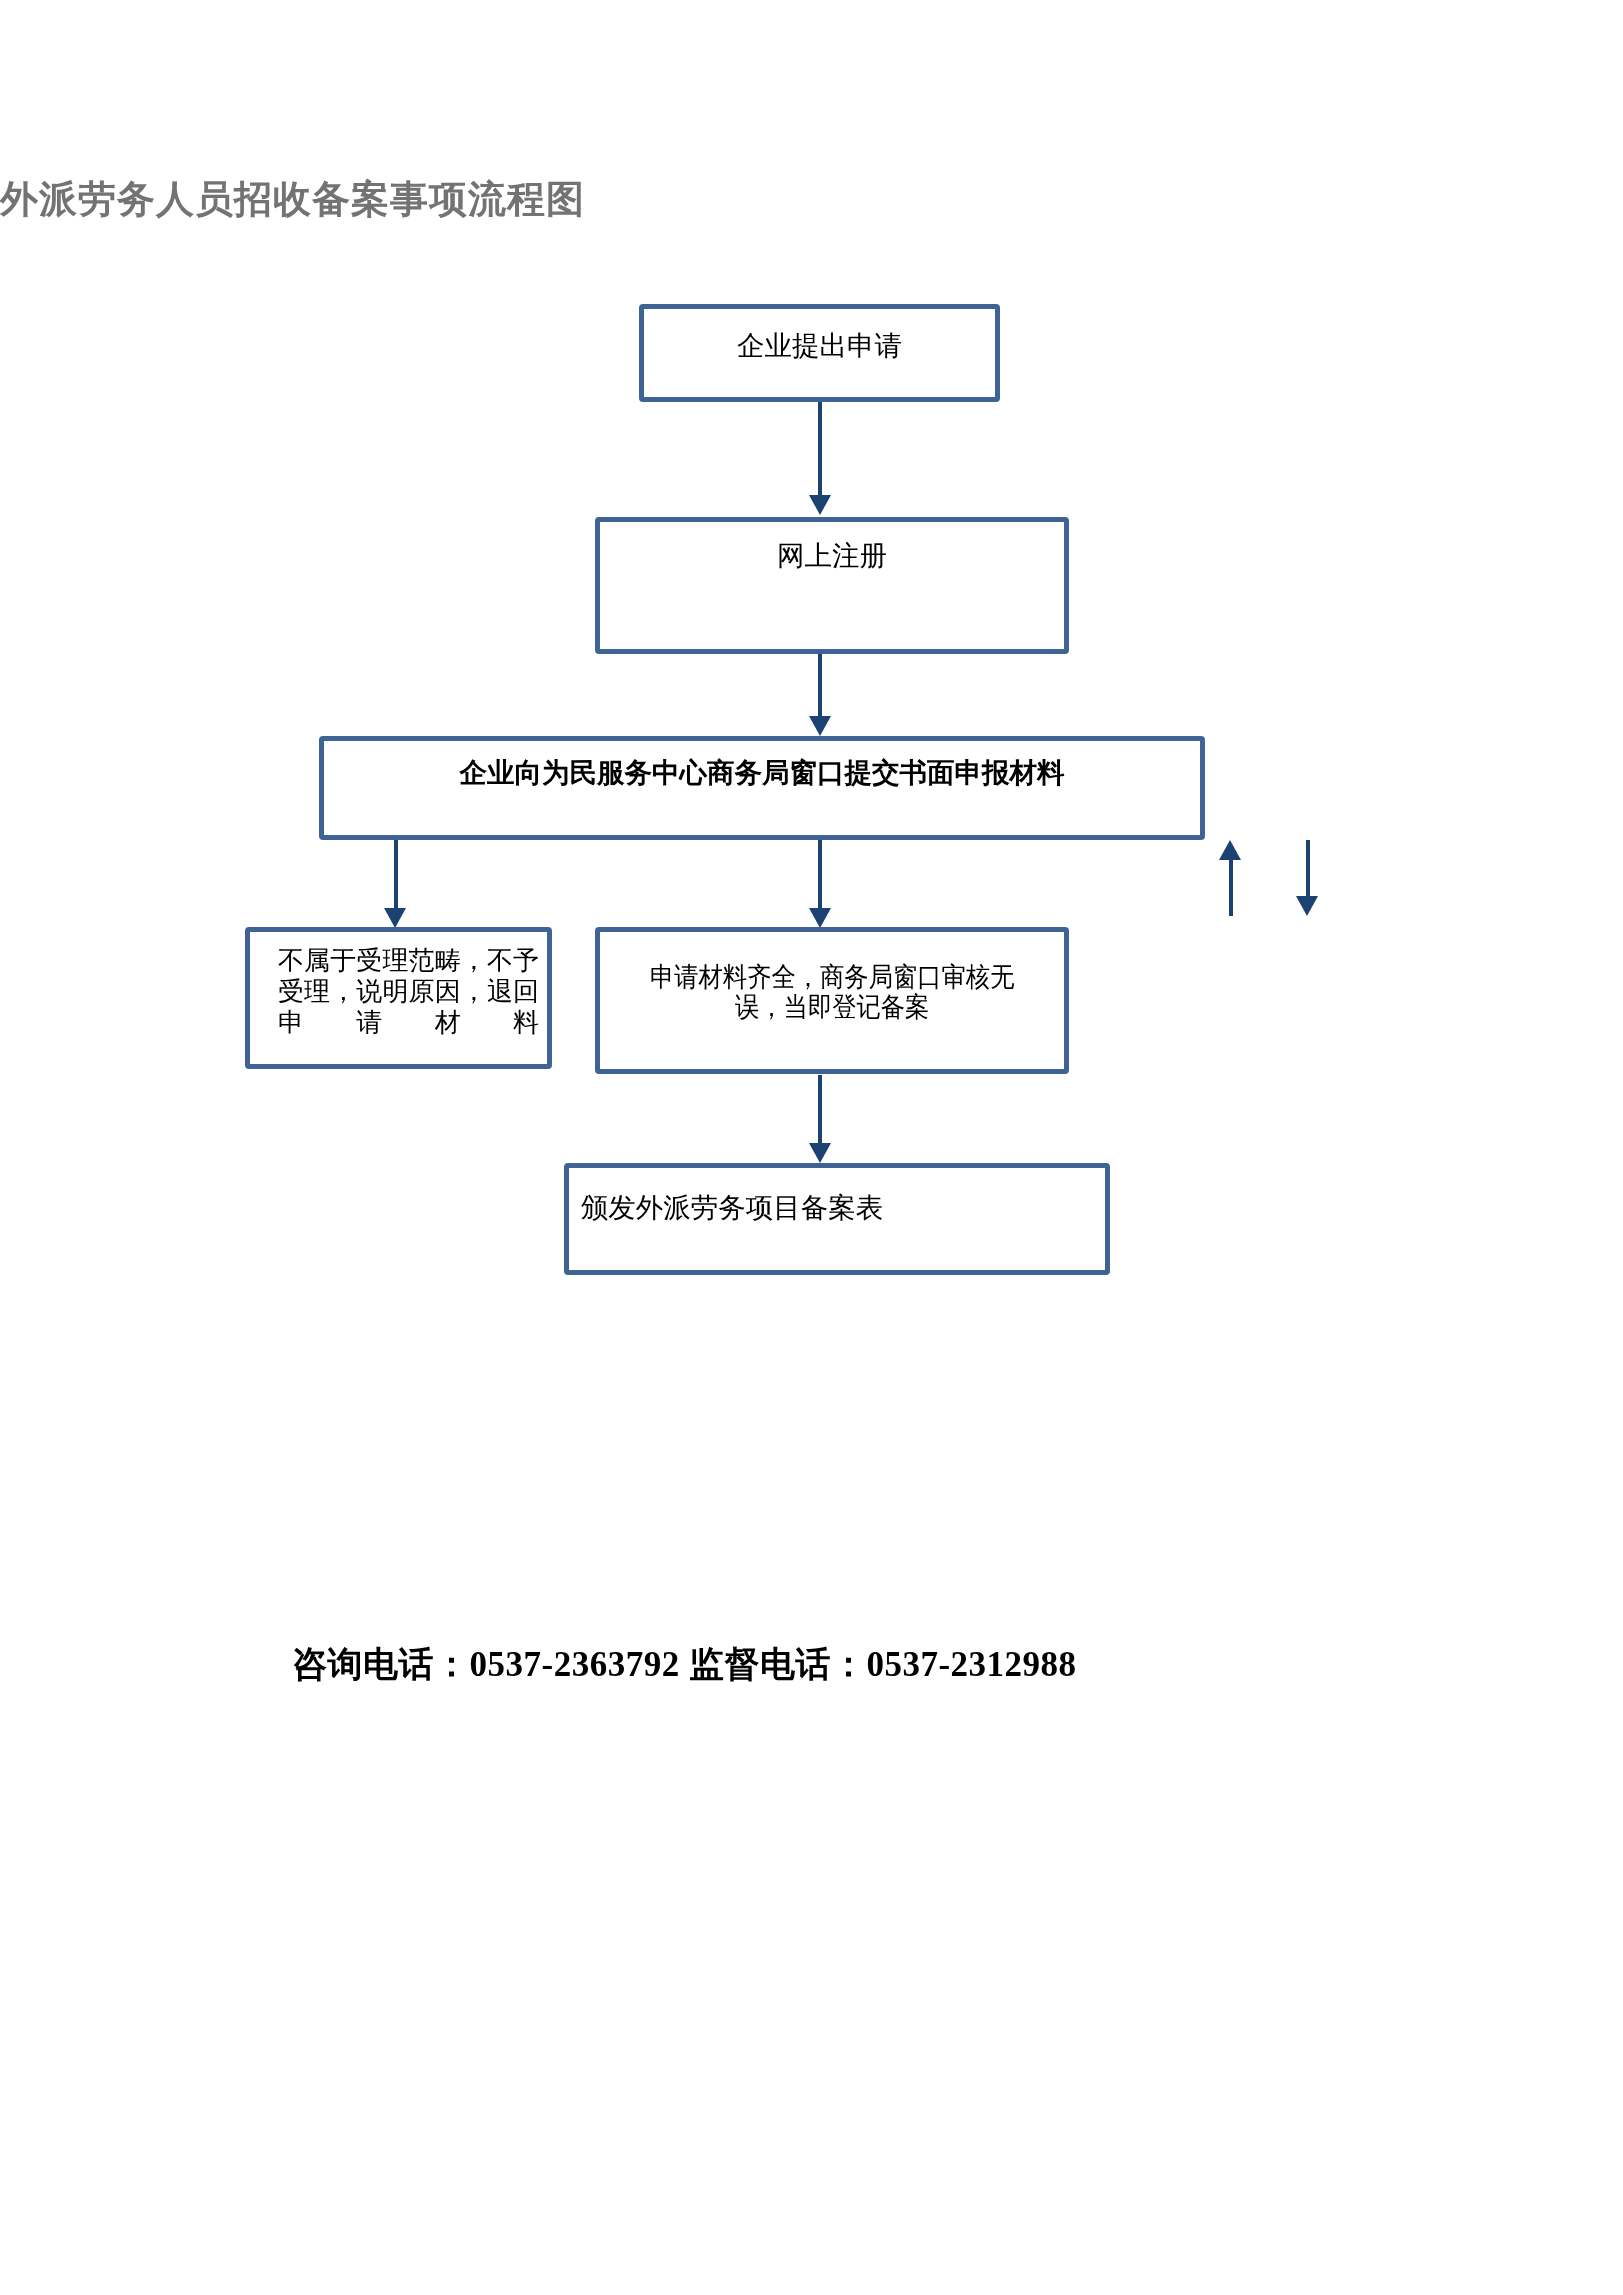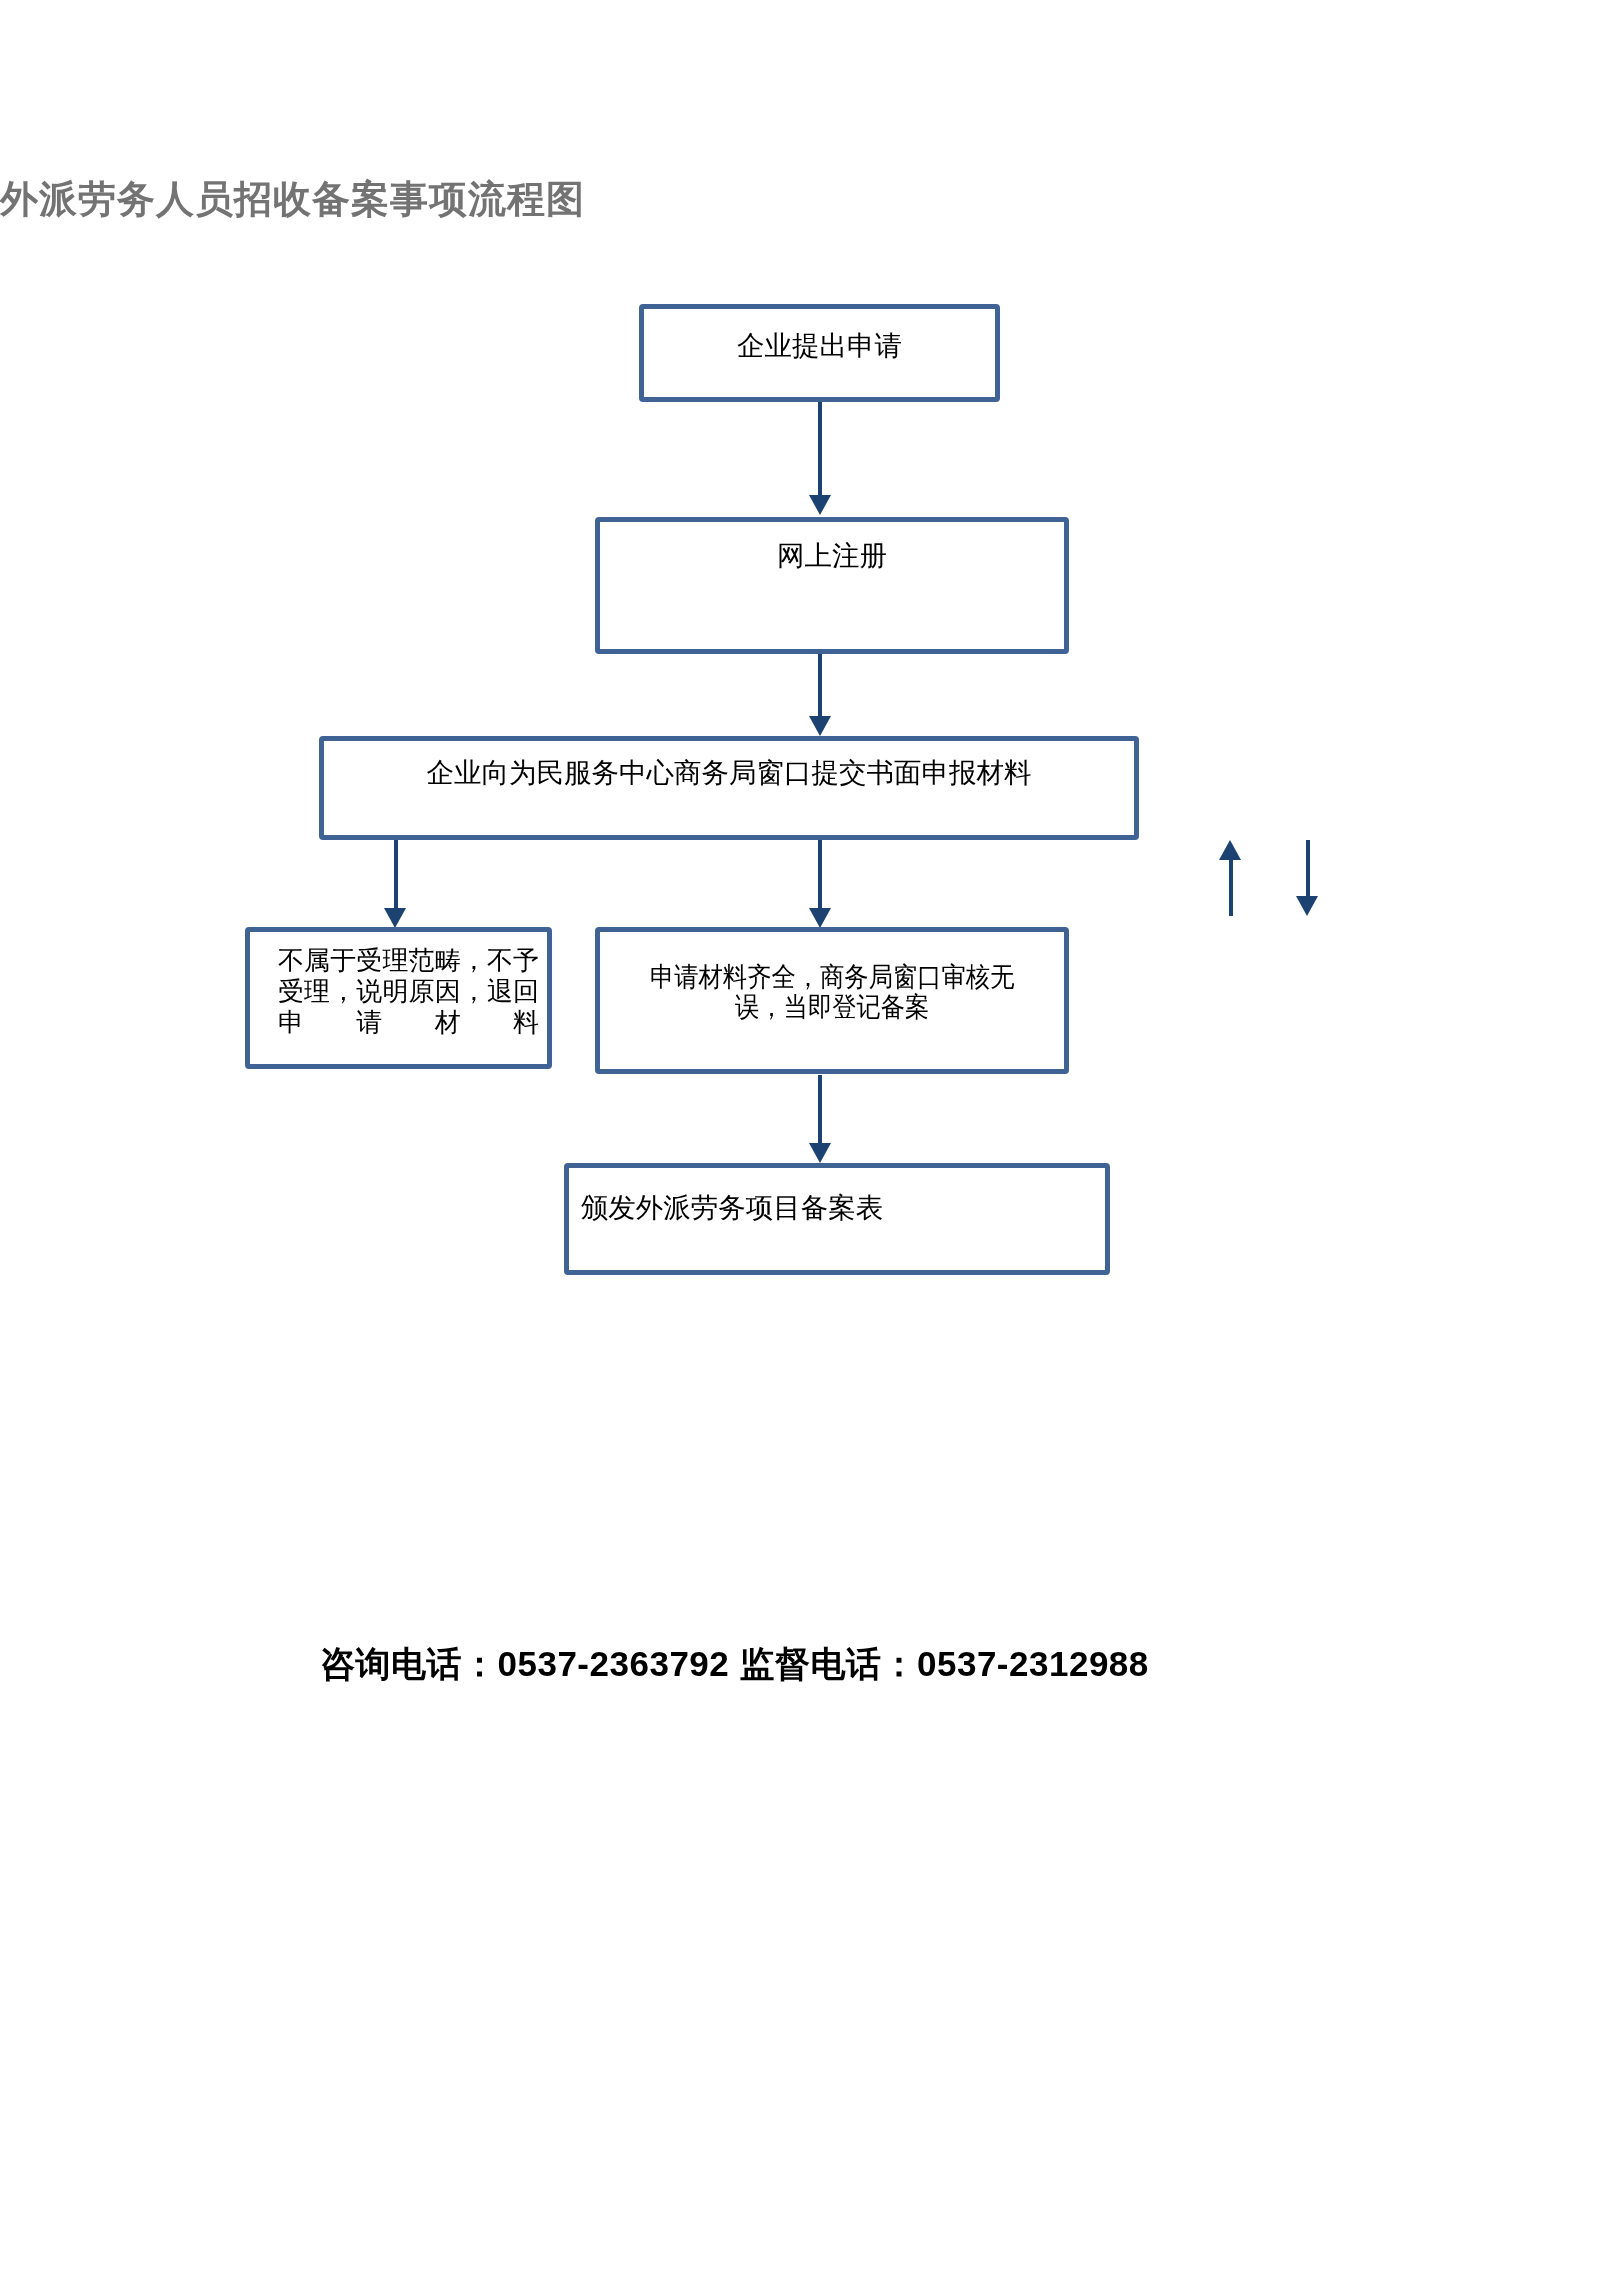--- a/index.html
+++ b/index.html
@@ -54,21 +54,21 @@
     white-space: pre-line;
   }
 
   
   #node-apply      { left: 639px; top: 304px;  width: 361px;  height: 98px; }
   #node-apply .node-text { top: 21.6px; text-align: center; }
 
   #node-register   { left: 595px; top: 517px; width: 474px;  height: 137px; }
   #node-register .node-text { top: 18.6px; text-align: center; }
 
-  #node-submit     { left: 319px;  top: 736px; width: 820px; height: 104px; }
+  #node-submit     { left: 319px;  top: 736px; width: 886px; height: 104px; font-weight: bold; }
   #node-submit .node-text { top: 16.7px; text-align: center; }
 
   #node-reject     { left: 245px;  top: 927px; width: 307px;  height: 142px; }
   #node-reject .node-text {
     top: 12.8px; left: 28px; right: 7.9px;
     text-align: justify;
     text-align-last: justify;
     font-size: 26px;
     line-height: 1.20;
   }
@@ -114,23 +114,23 @@
     height: 0;
     border-left: 11.8px solid transparent;
     border-right: 11.8px solid transparent;
   }
   .conn .head-down { border-top: 20.6px solid #1B4271; }
   .conn .head-up   { border-bottom: 20.6px solid #1B4271; }
 
   
   .footer-line {
     position: absolute;
-    left: 320px;
+    left: 292px;
     top: 1641px;
-    font-family: Liberation Sans, sans-serif;
+    font-family: Liberation Serif, serif;
     font-weight: bold;
     font-size: 35px;
     letter-spacing: 0.5px;
     color: #000000;
     white-space: nowrap;
   }
 </style>
 </head>
 <body>
 

